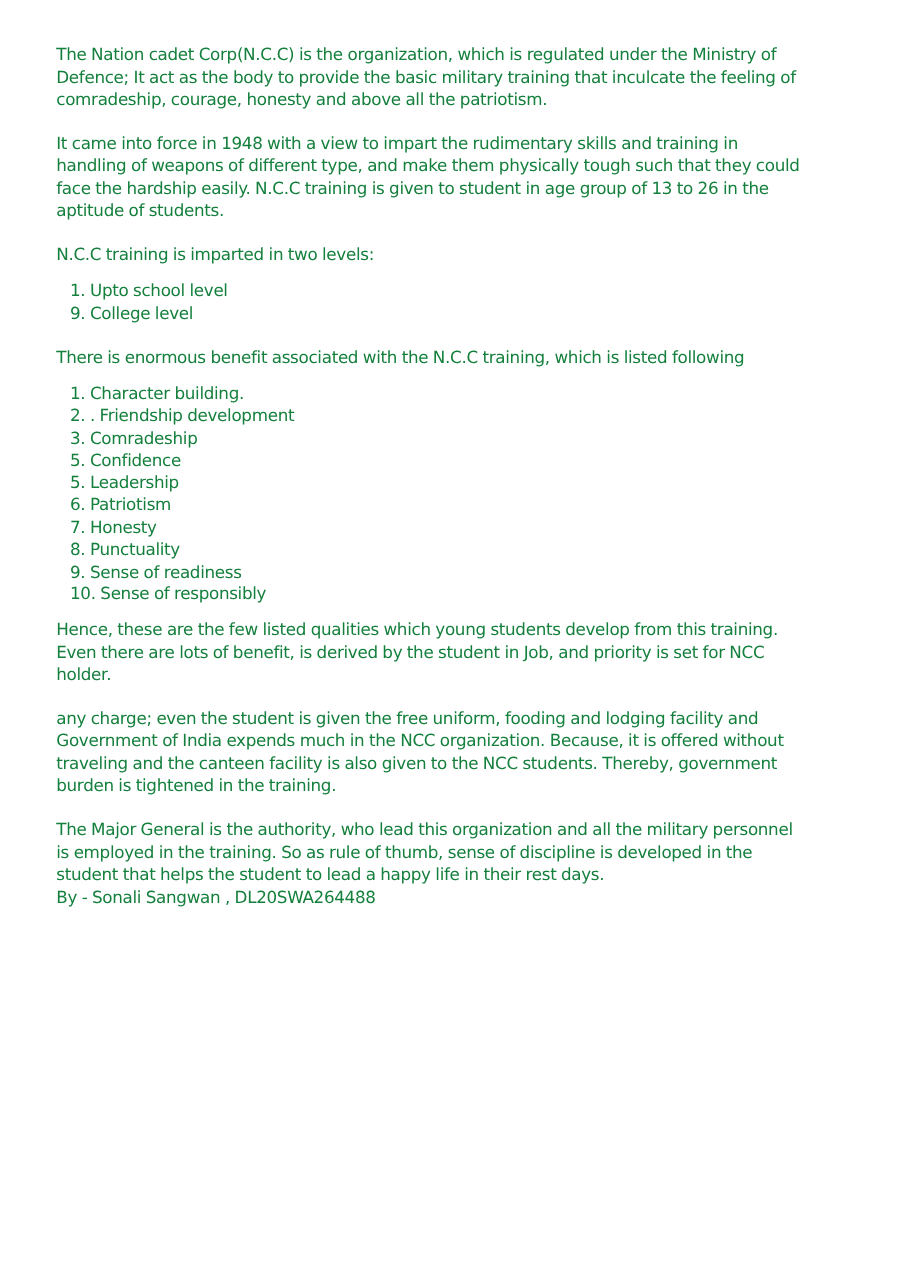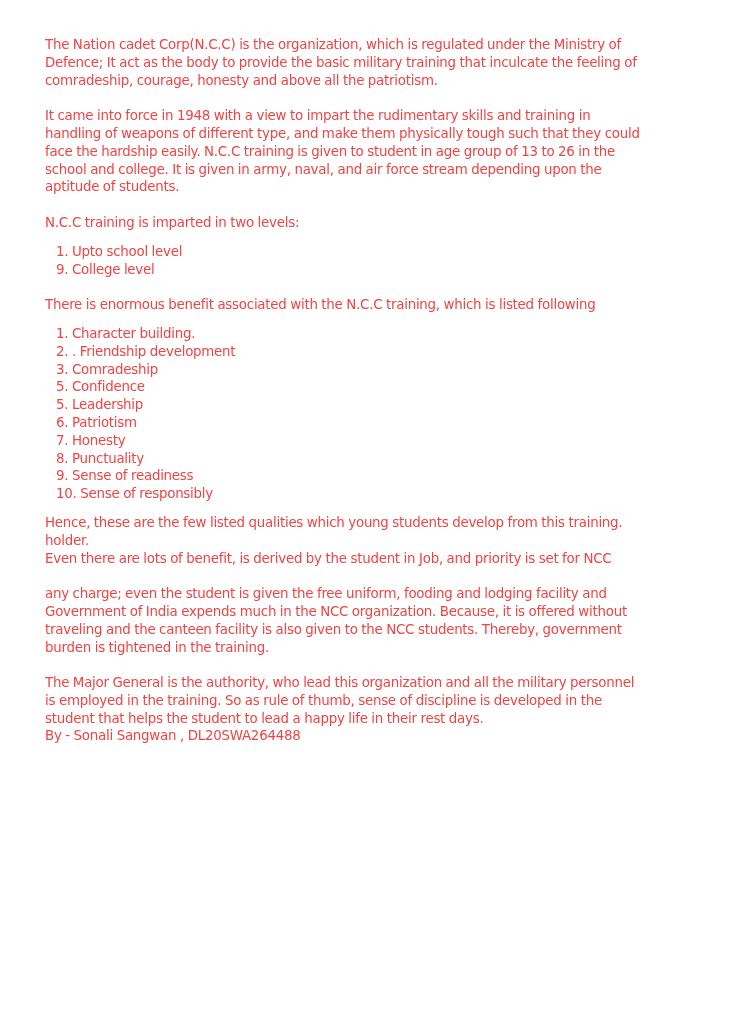--- a/index.html
+++ b/index.html
@@ -14,21 +14,21 @@
       overflow: hidden;
     }
     .page {
       position: absolute;
       left: 45px;
       top: 36px;
       width: 660px;
       font-family: "DejaVu Sans", sans-serif;
       font-size: 13.4px;
       line-height: 17.8px;
-      color: #ef4444;
+      color: #15803d;
       letter-spacing: -0.25px;
       word-spacing: -0.3px;
     }
     .para {
       margin: 0 0 17.8px 0;
       white-space: normal;
     }
     .line {
       display: block;
       white-space: nowrap;
@@ -54,21 +54,20 @@
   <p class="para">
     <span class="line">The Nation cadet Corp(N.C.C) is the organization, which is regulated under the Ministry of</span>
     <span class="line">Defence; It act as the body to provide the basic military training that inculcate the feeling of</span>
     <span class="line">comradeship, courage, honesty and above all the patriotism.</span>
   </p>
 
   <p class="para">
     <span class="line">It came into force in 1948 with a view to impart the rudimentary skills and training in</span>
     <span class="line">handling of weapons of different type, and make them physically tough such that they could</span>
     <span class="line">face the hardship easily. N.C.C training is given to student in age group of 13 to 26 in the</span>
-    <span class="line">school and college. It is given in army, naval, and air force stream depending upon the</span>
     <span class="line">aptitude of students.</span>
   </p>
 
   <div class="para">
     <span class="line">N.C.C training is imparted in two levels:</span>
     <ul class="list">
       <li>1. Upto school level</li>
       <li>9. College level</li>
     </ul>
   </div>
@@ -81,22 +80,22 @@
       <li>3. Comradeship</li>
       <li>5. Confidence</li>
       <li>5. Leadership</li>
       <li>6. Patriotism</li>
       <li>7. Honesty</li>
       <li>8. Punctuality</li>
       <li>9. Sense of readiness</li>
       <li>10. Sense of responsibly</li>
     </ul>
     <span class="line">Hence, these are the few listed qualities which young students develop from this training.</span>
+    <span class="line">Even there are lots of benefit, is derived by the student in Job, and priority is set for NCC</span>
     <span class="line">holder.</span>
-    <span class="line">Even there are lots of benefit, is derived by the student in Job, and priority is set for NCC</span>
   </div>
 
   <p class="para">
     <span class="line">any charge; even the student is given the free uniform, fooding and lodging facility and</span>
     <span class="line">Government of India expends much in the NCC organization. Because, it is offered without</span>
     <span class="line">traveling and the canteen facility is also given to the NCC students. Thereby, government</span>
     <span class="line">burden is tightened in the training.</span>
   </p>
 
   <div class="block">

